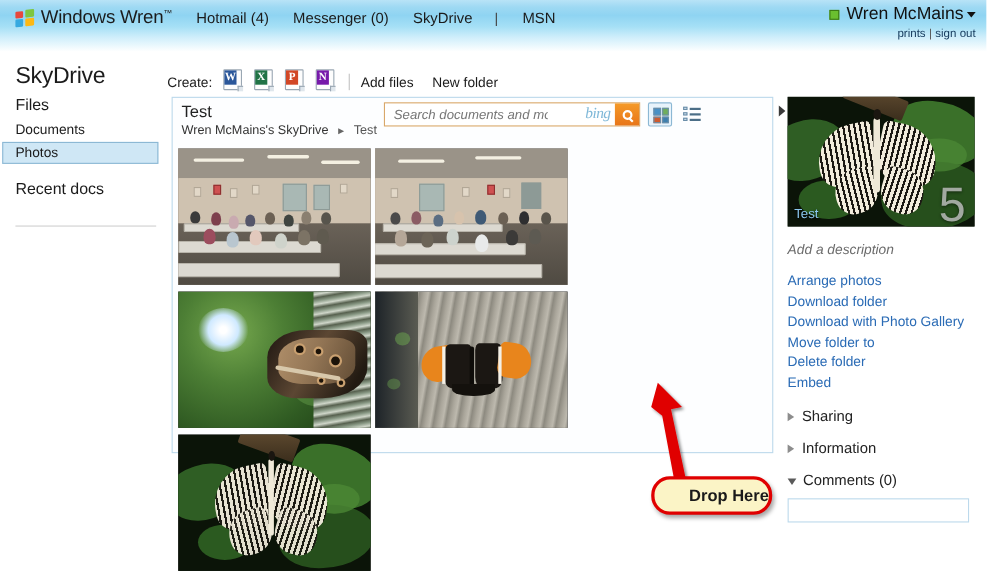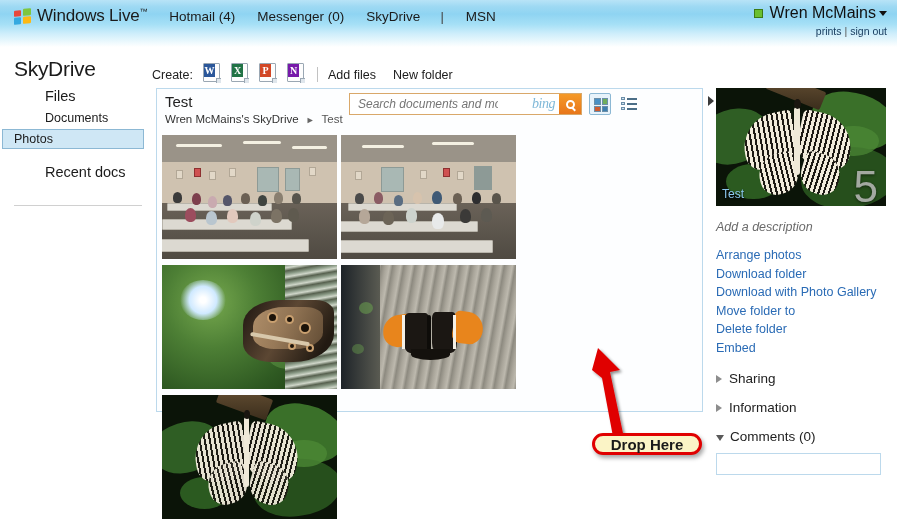--- a/index.html
+++ b/index.html
@@ -81,21 +81,21 @@
   
   #sidebar {
     position:absolute; left:0; top:47px; width:152px; height:479px;
     background:#ffffff;
   }
   #sb-title {
     font-size:21px; color:#1b1b1b; padding:10px 0 0 14px; letter-spacing:-0.3px;
   }
   .sb-item {
     display:block; font-size:14.5px; color:#1b1b1b; text-decoration:none;
-    padding:3px 0 3px 14px; margin-top:4px; white-space:nowrap;margin-left:31px;
+    padding:3px 0 3px 14px; margin-top:4px; white-space:nowrap;
   }
   .sb-item.sub { font-size:12.5px; padding-top:2px; padding-bottom:2px; margin-top:2px; }
   .sb-item.sub.selected {
     background:#cfe7f5; border:1px solid #8cb8d4;
     margin-left:2px; margin-right:8px; padding-left:11px;
   }
   .sb-gap { height:8px; }
   #sb-divider {
     margin:14px 10px 0 14px; border-top:1px solid #d0d0d0;
   }
@@ -285,43 +285,43 @@
   .section-label { font-size:13.5px; color:#222; }
   #comment-input {
     margin-top:9px; width:165px; height:22px;
     border:1px solid #bcd9ec; background:#fff; outline:none;
     font-family:"Liberation Sans",sans-serif; font-size:12px; padding:0 4px;
   }
 
   
   #callout {
     position:absolute; left:592px; top:433px;
-    width:110px; height:22px;
+    width:110px; height:35px;
     background:#fbf4c6; border:3px solid #e00000; border-radius:17px;
-    display:flex; align-items:center; justify-content:center;
+    display:flex; align-items:center; justify-content:flex-end;
     box-shadow:2px 3px 4px rgba(0,0,0,.35);
     z-index:30;
   }
   #callout-text { font-size:15px; color:#1a1a1a; font-weight:bold; white-space:nowrap; }
   #arrow-svg { position:absolute; left:580px; top:340px; z-index:29; }
 </style>
 </head>
 <body>
 
 <div id="page">
 
   <div id="header">
     <div id="header-nav">
       <span class="wl-logo">
         <i class="q1"></i>
           <i class="q2"></i>
           <i class="q3"></i>
           <i class="q4"></i>
       </span>
-      <span class="brand"><span>Windows Live</span><sup>™</sup></span>
+      <span class="brand"><span>Windows Wren</span><sup>™</sup></span>
       <a class="nav-link" href="#">Hotmail (4)</a>
       <a class="nav-link" href="#">Messenger (0)</a>
       <a class="nav-link" href="#">SkyDrive</a>
       <span class="nav-sep">|</span>
       <a class="nav-link" href="#">MSN</a>
     </div>
 
     <div id="header-user">
       <div id="user-row">
         <span class="presence-dot"></span>

